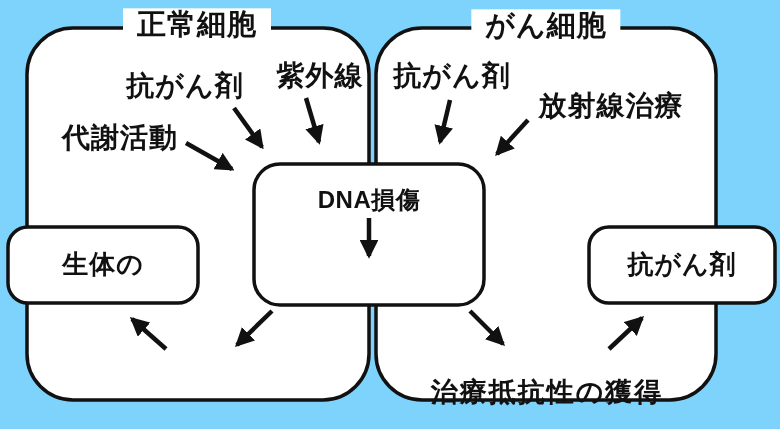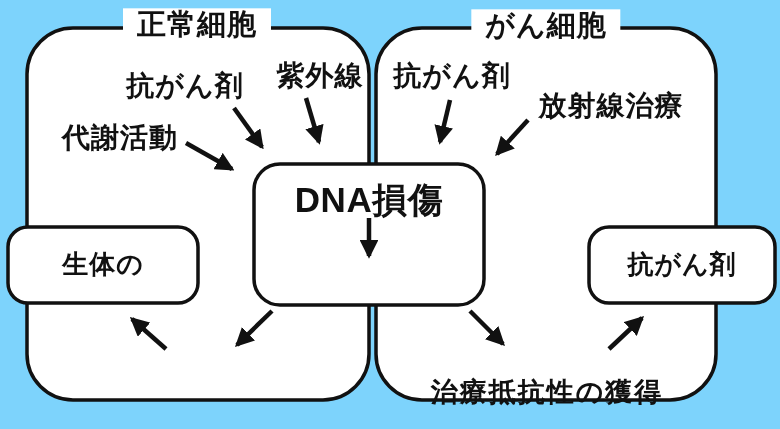--- a/index.html
+++ b/index.html
@@ -46,21 +46,21 @@
   }
   .cell-title {
     font-size: 29px;
     background: #ffffff;
     padding: 0 14px;
   }
   .cause-label {
     font-size: 28px;
   }
   .center-label {
-    font-size: 35px;
+    font-size: 24px;
     letter-spacing: 0.5px;
   }
   .outcome-label {
     font-size: 27px;
     letter-spacing: 2px;
   }
   .result-box-label {
     font-size: 26px;
     text-align: center;
     line-height: 1.3;

